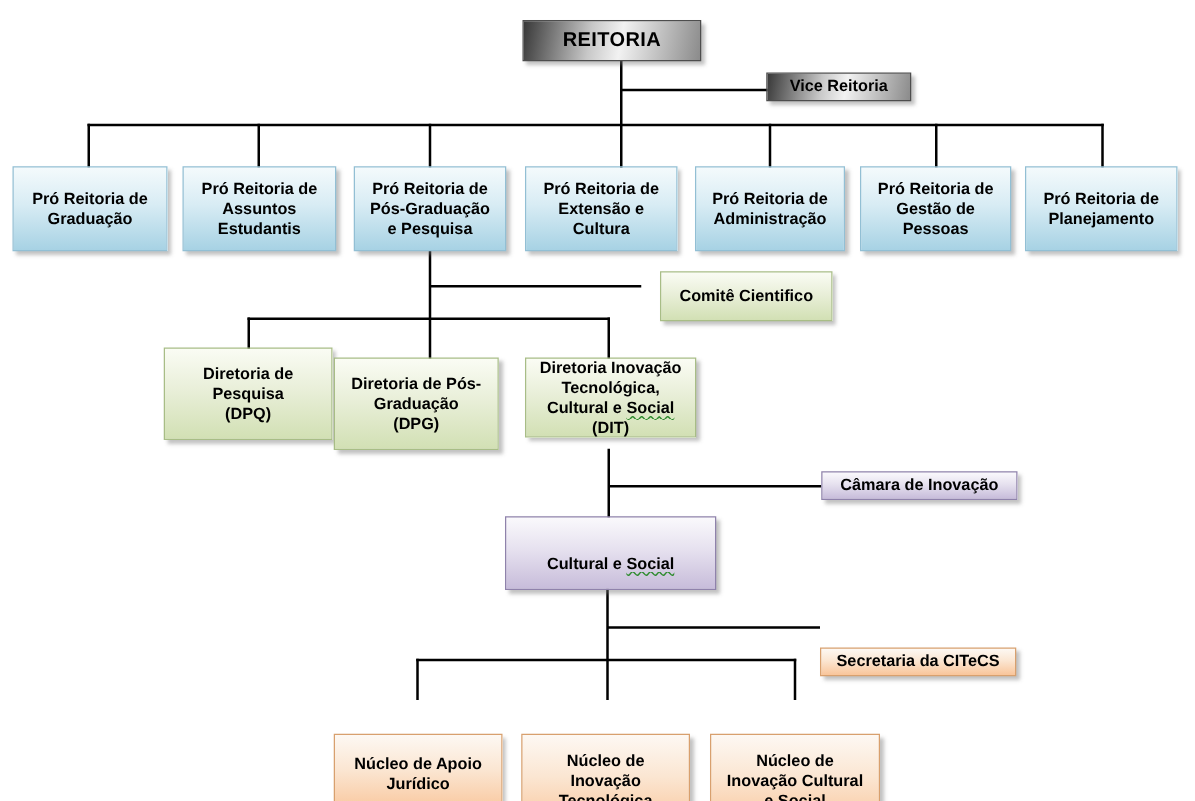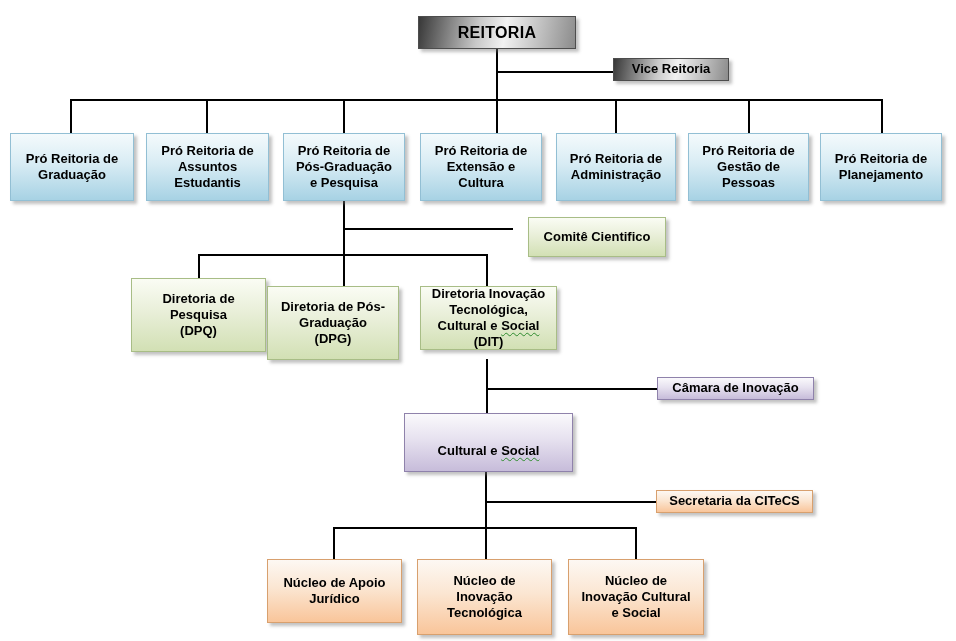--- a/index.html
+++ b/index.html
@@ -26,20 +26,21 @@
     background:linear-gradient(to bottom,#fafcf4 0%,#e9efd9 45%,#d2e0b4 100%);
     border:1px solid #a8bd86;
   }
   .purple{
     background:linear-gradient(to bottom,#faf9fc 0%,#e6e1ef 45%,#c7bcda 100%);
     border:1px solid #8f82ab;
   }
   .orange{
     background:linear-gradient(to bottom,#fdf8f3 0%,#fbe6d2 45%,#f9c59a 100%);
     border:1px solid #d8a06e;
+    margin-top:28px;
   }
   .title{font-size:16px;letter-spacing:0.3px;}
   .hline{position:absolute;height:2px;background:#000;}
   .vline{position:absolute;width:2px;background:#000;}
   .squiggle{
     text-decoration-line:underline;
     text-decoration-style:wavy;
     text-decoration-color:#2e8b2e;
     text-decoration-thickness:1px;
     text-underline-offset:2px;
@@ -65,21 +66,21 @@
   <div class="vline" style="left:198px;top:254px;height:33px"></div>
   <div class="vline" style="left:486px;top:254px;height:33px"></div>
   <div class="vline" style="left:486px;top:359px;height:55px"></div>
   <div class="hline" style="left:487px;top:388px;width:170px"></div>
   <div class="vline" style="left:485px;top:471px;height:89px"></div>
   <div class="hline" style="left:486px;top:501px;width:170px"></div>
   <div class="hline" style="left:333px;top:527px;width:304px"></div>
   <div class="vline" style="left:333px;top:527px;height:33px"></div>
   <div class="vline" style="left:635px;top:527px;height:33px"></div>
 
-  <div class="node metal title" style="left:418px;top:16px;width:158px;height:33px">REITORIA</div>
+  <div class="node metal title" style="left:418px;top:16px;width:143px;height:33px">REITORIA</div>
   <div class="node metal" style="left:613px;top:58px;width:116px;height:23px">Vice Reitoria</div>
 
   <div class="node blue" style="left:10px;top:133px;width:124px;height:68px">Pró Reitoria de
 Graduação</div>
   <div class="node blue" style="left:146px;top:133px;width:123px;height:68px">Pró Reitoria de
 Assuntos
 Estudantis</div>
   <div class="node blue" style="left:283px;top:133px;width:122px;height:68px">Pró Reitoria de
 Pós-Graduação
 e Pesquisa</div>

